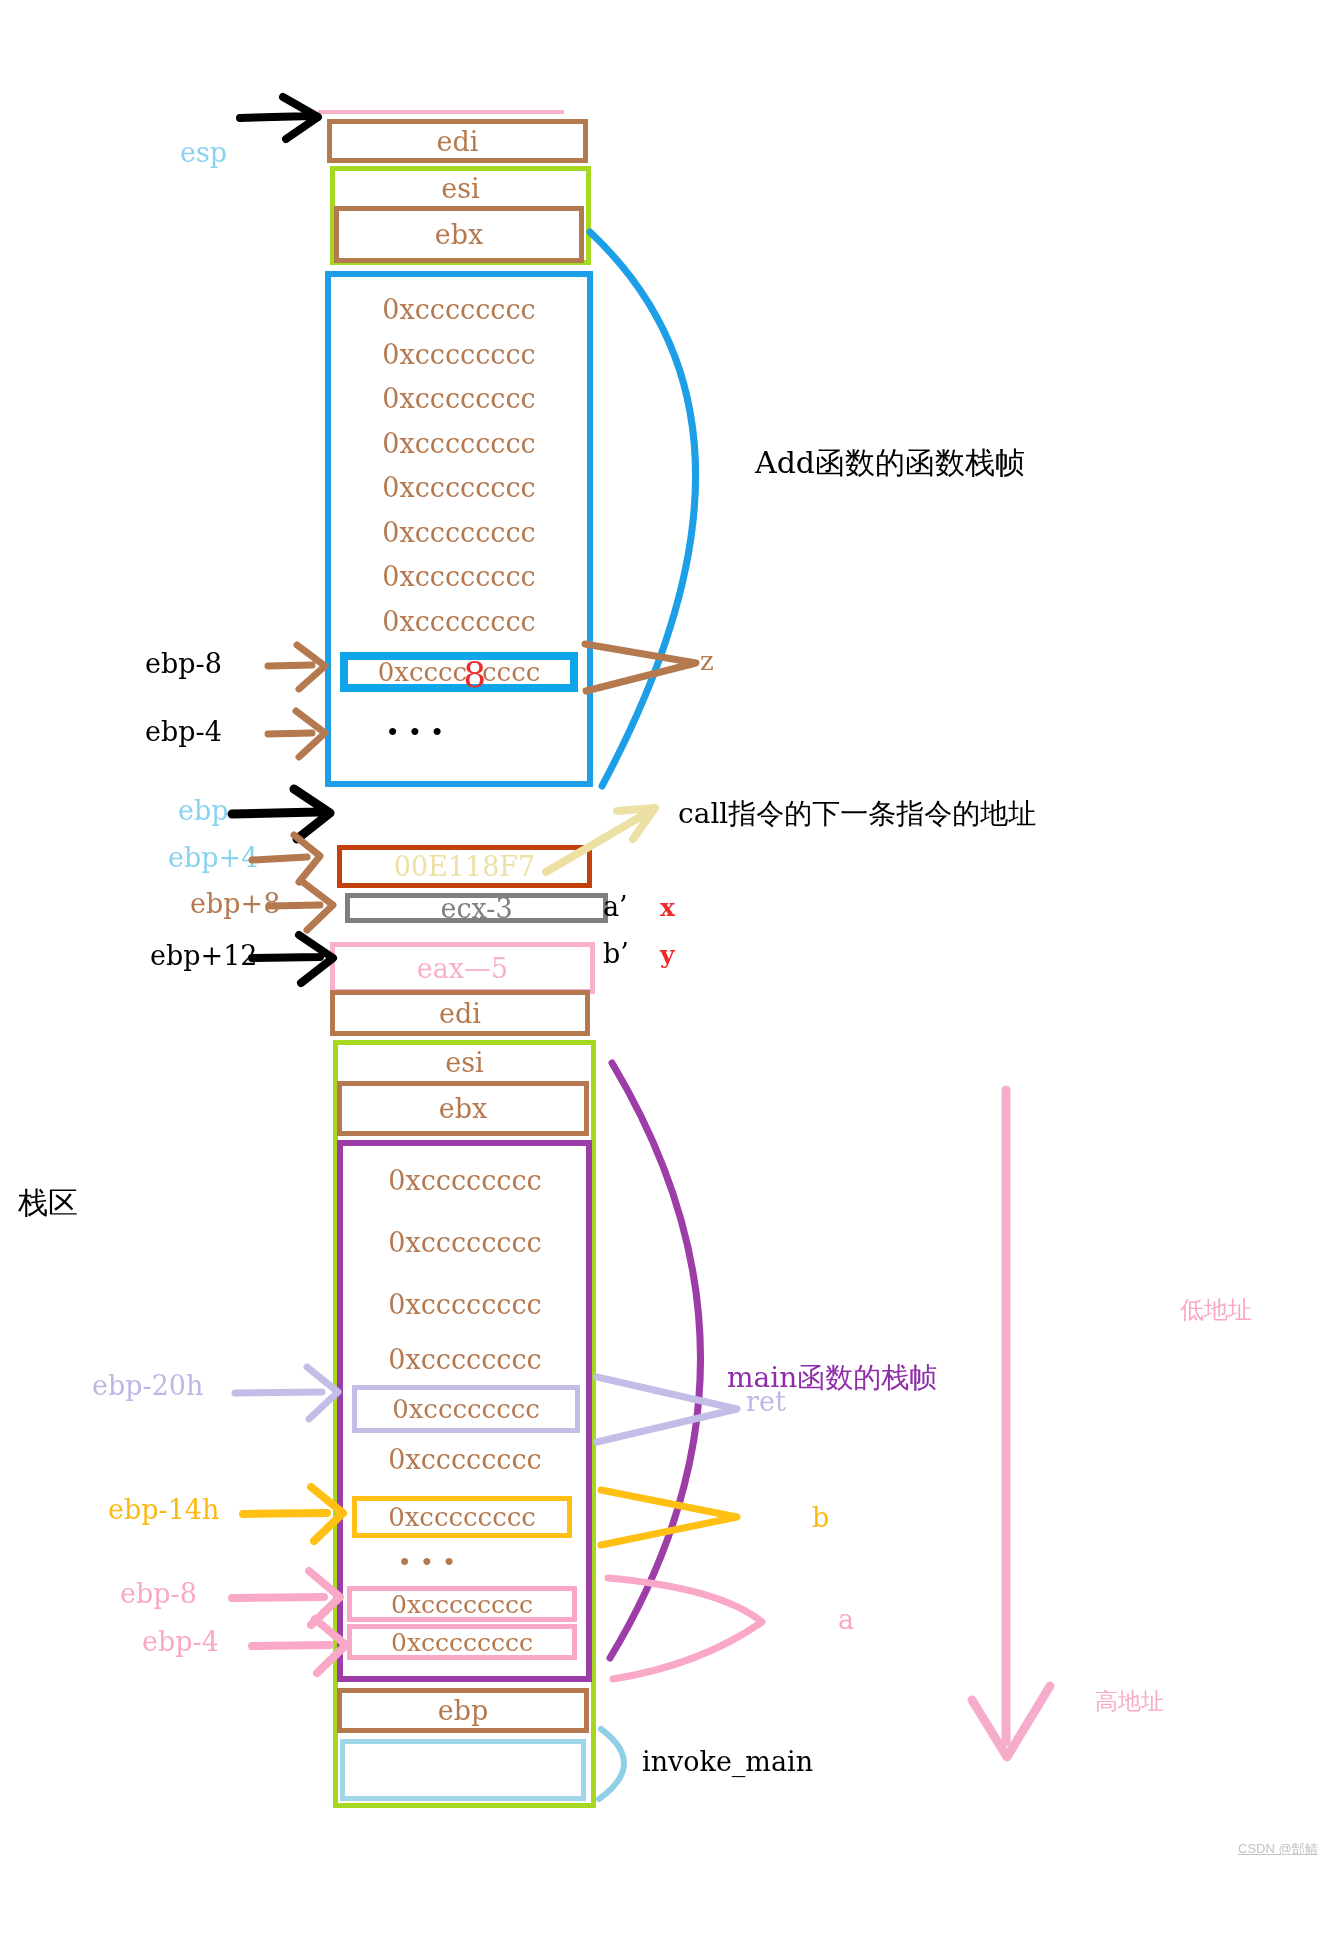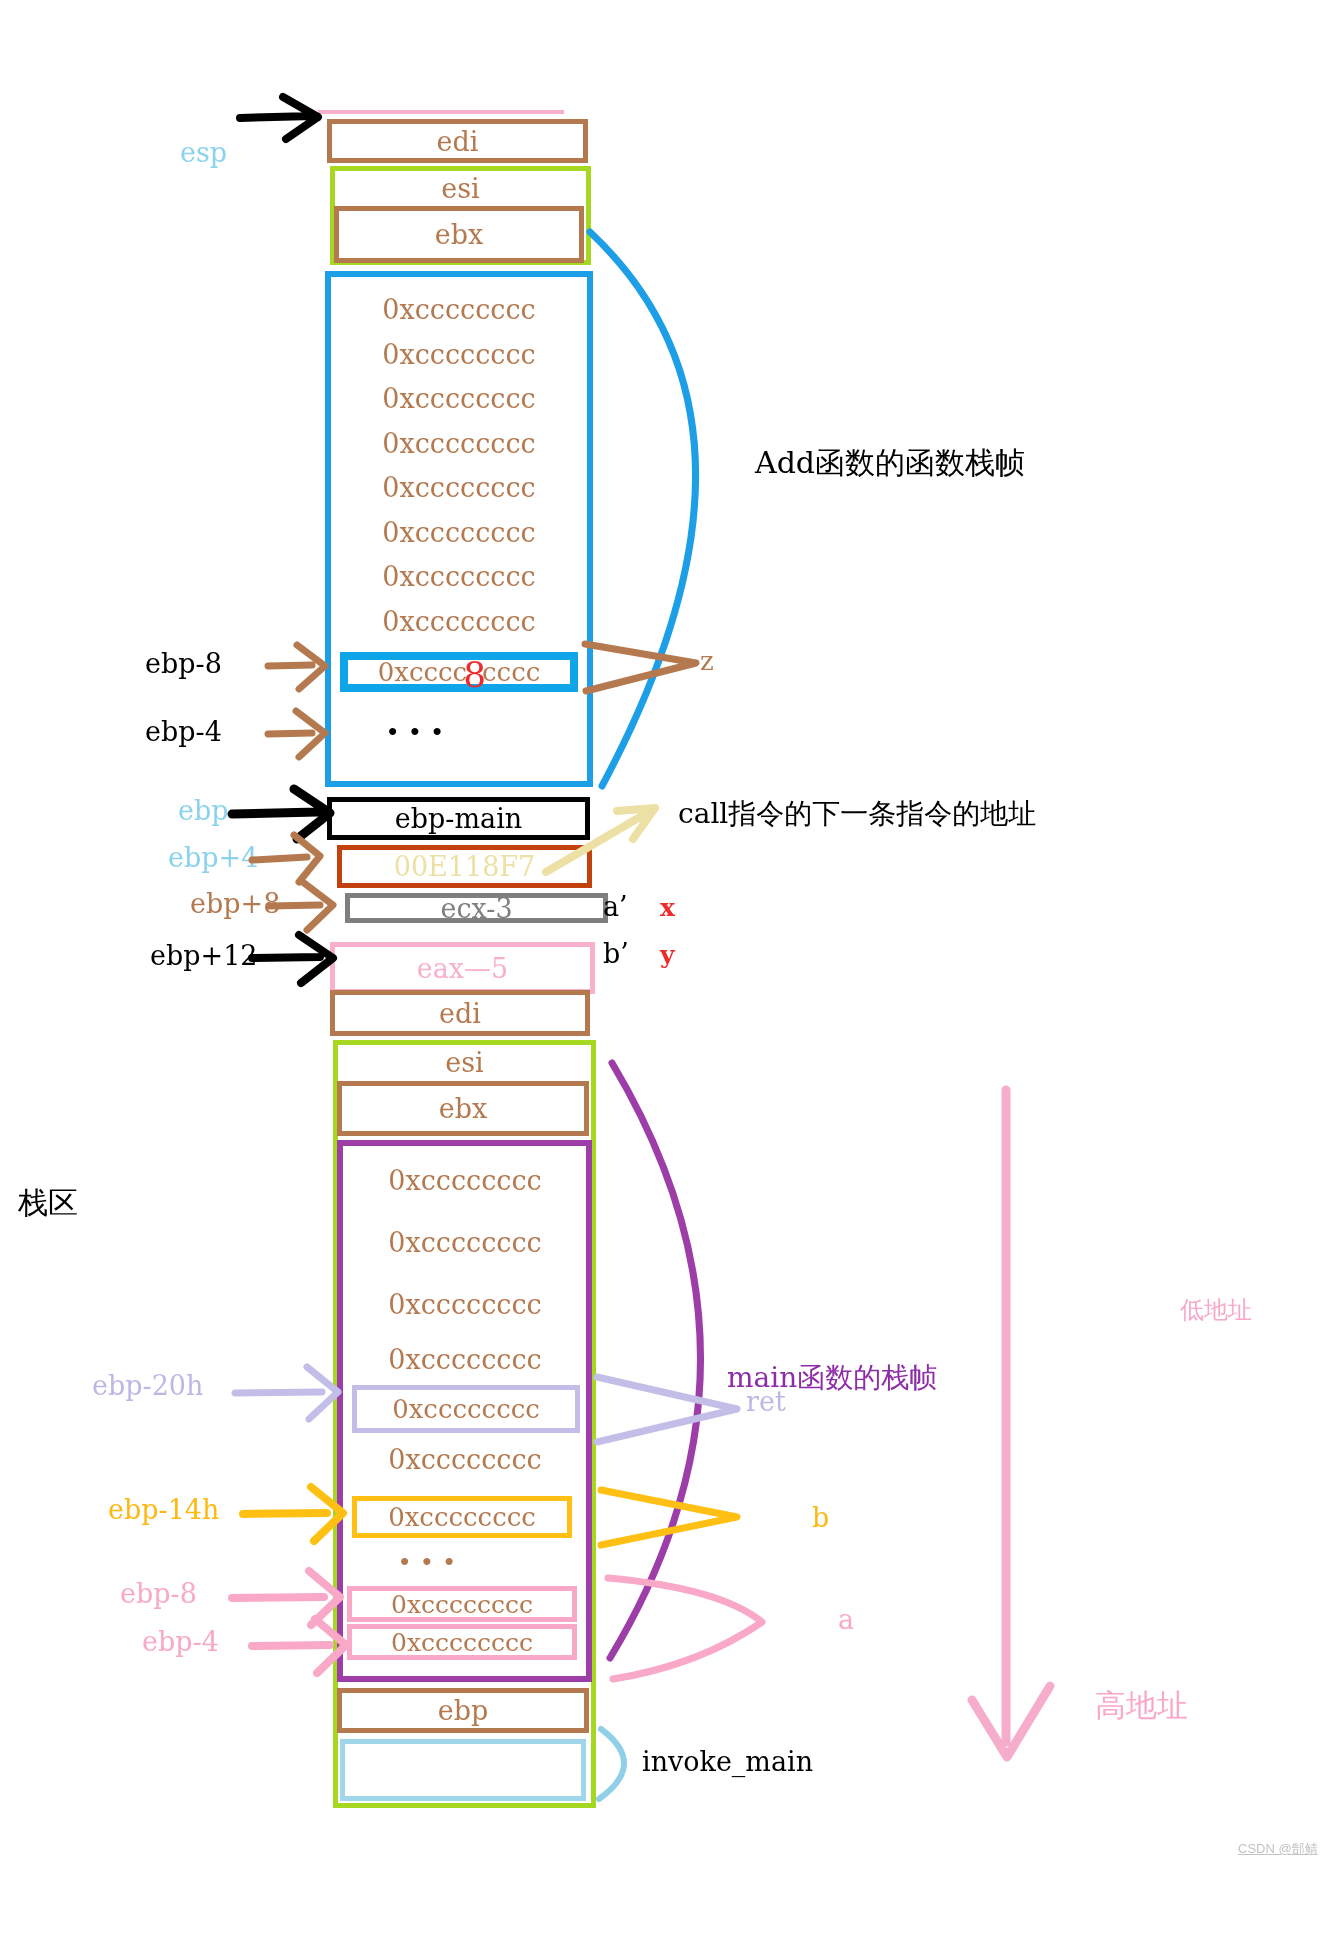--- a/index.html
+++ b/index.html
@@ -57,23 +57,20 @@
   <div class="vrow" style="left:325px;top:563px;">0xcccccccc</div>
   <div class="vrow" style="left:325px;top:608px;">0xcccccccc</div>
 
   <div class="box b-blue5 t-brown" style="left:340px;top:652px;width:238px;height:40px;font-size:26px;">
     <span>0xcccc</span>
       <span class="digit8">8</span>
       <span>cccc</span>
   </div>
   <div class="lbl t-blue dots" style="left:386px;top:722px;">···</div>
 
-  <div class="box b-black t-black" style="left:327px;top:797px;width:263px;height:43px;">
-    <span>ebp-main</span>
-  </div>
   <div class="box b-khaki t-khaki" style="left:337px;top:845px;width:255px;height:43px;">
     <span>00E118F7</span>
   </div>
   <div class="box b-gray t-gray" style="left:345px;top:893px;width:263px;height:30px;">
     <span>ecx-3</span>
   </div>
   <div class="box b-pink t-pink" style="left:330px;top:942px;width:265px;height:52px;">
     <span>eax—5</span>
   </div>
 
@@ -135,21 +132,21 @@
   <div class="lbl t-black" style="left:603px;top:893px;">a’</div>
   <div class="lbl t-red" style="left:660px;top:895px;font-size:25px;font-weight:bold;">x</div>
   <div class="lbl t-black" style="left:603px;top:940px;">b’</div>
   <div class="lbl t-red" style="left:660px;top:942px;font-size:25px;font-weight:bold;">y</div>
   <div class="lbl t-lav" style="left:746px;top:1388px;">ret</div>
   <div class="lbl t-purple" style="left:727px;top:1364px;font-size:28px;">main函数的栈帧</div>
   <div class="lbl t-orange" style="left:812px;top:1504px;">b</div>
   <div class="lbl t-cellpink" style="left:838px;top:1606px;">a</div>
   <div class="lbl t-black" style="left:642px;top:1748px;">invoke_main</div>
   <div class="lbl t-cellpink" style="left:1180px;top:1298px;font-size:24px;">低地址</div>
-  <div class="lbl t-cellpink" style="left:1095px;top:1690px;font-size:31px;">高地址</div>
+  <div class="lbl t-cellpink" style="left:1095px;top:1690px;font-size:23px;">高地址</div>
 
   <div class="lbl t-black" style="left:18px;top:1188px;font-size:30px;">栈区</div>
 
   <div class="wm" style="left:1238px;top:1840px;text-decoration:underline;">CSDN @郜鲭</div>
 
   <svg class="overlay" width="1331" height="1948" viewBox="0 0 1331 1948">
     <g fill="none" stroke-linecap="round" stroke-linejoin="round">
 
       <path d="M240,118 L312,116 M318,117 L283,97 M318,117 L286,139" stroke="#000" stroke-width="8"></path>
       <path d="M232,814 L318,812 M330,813 L294,789 M330,813 L297,839" stroke="#000" stroke-width="9"></path>

